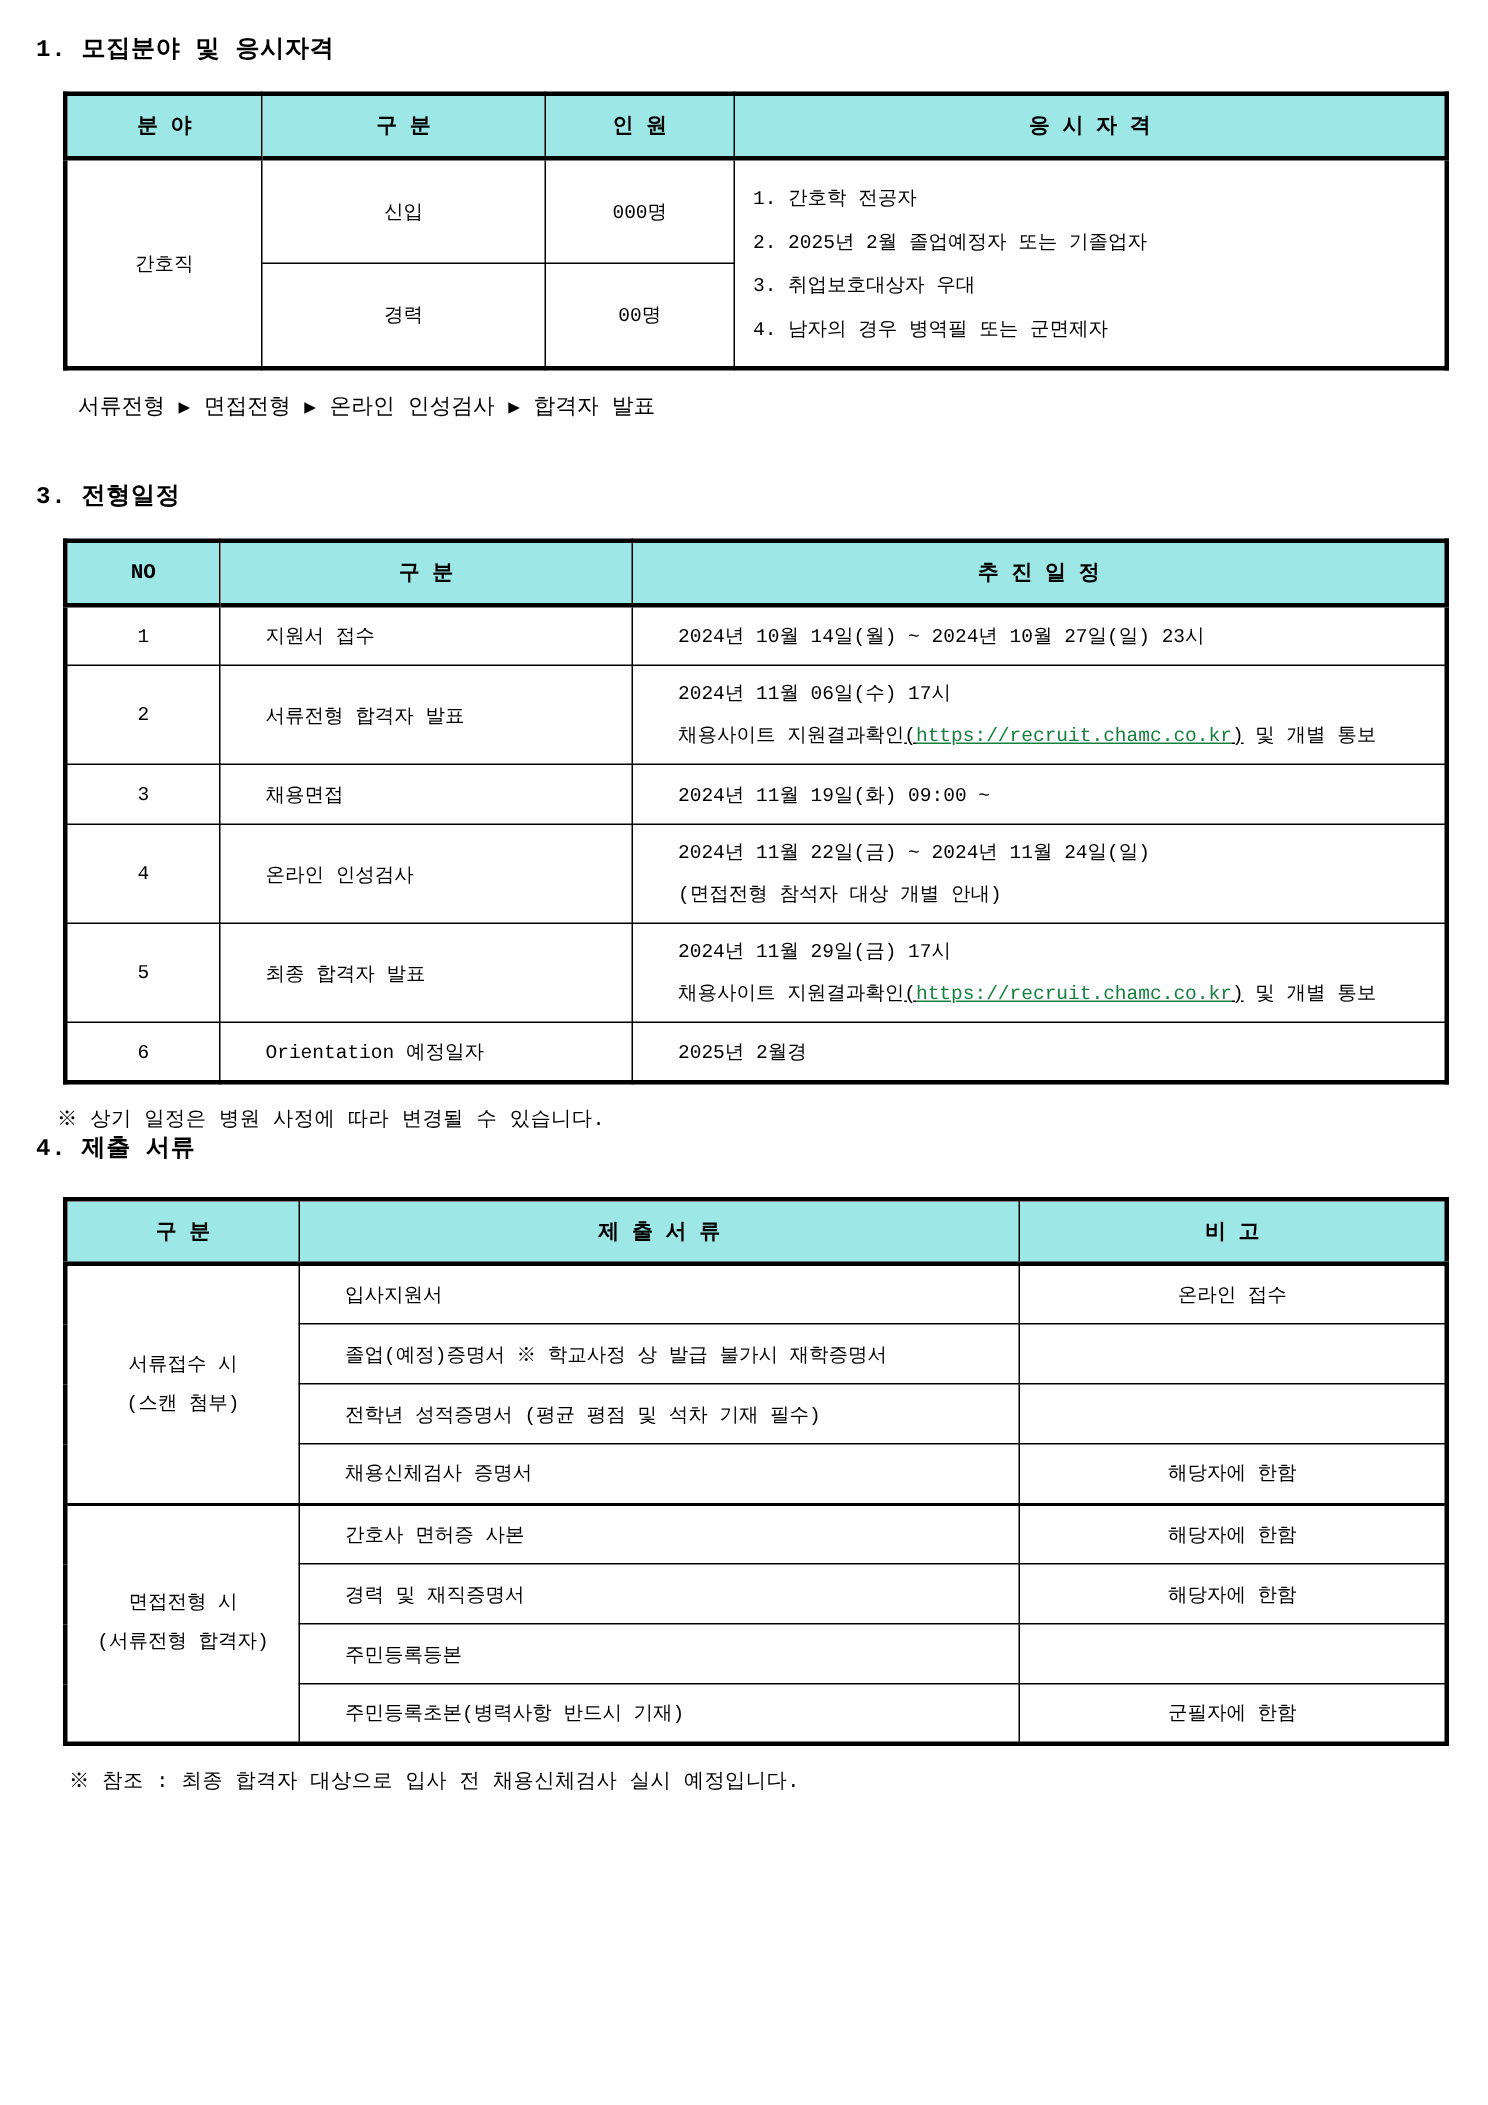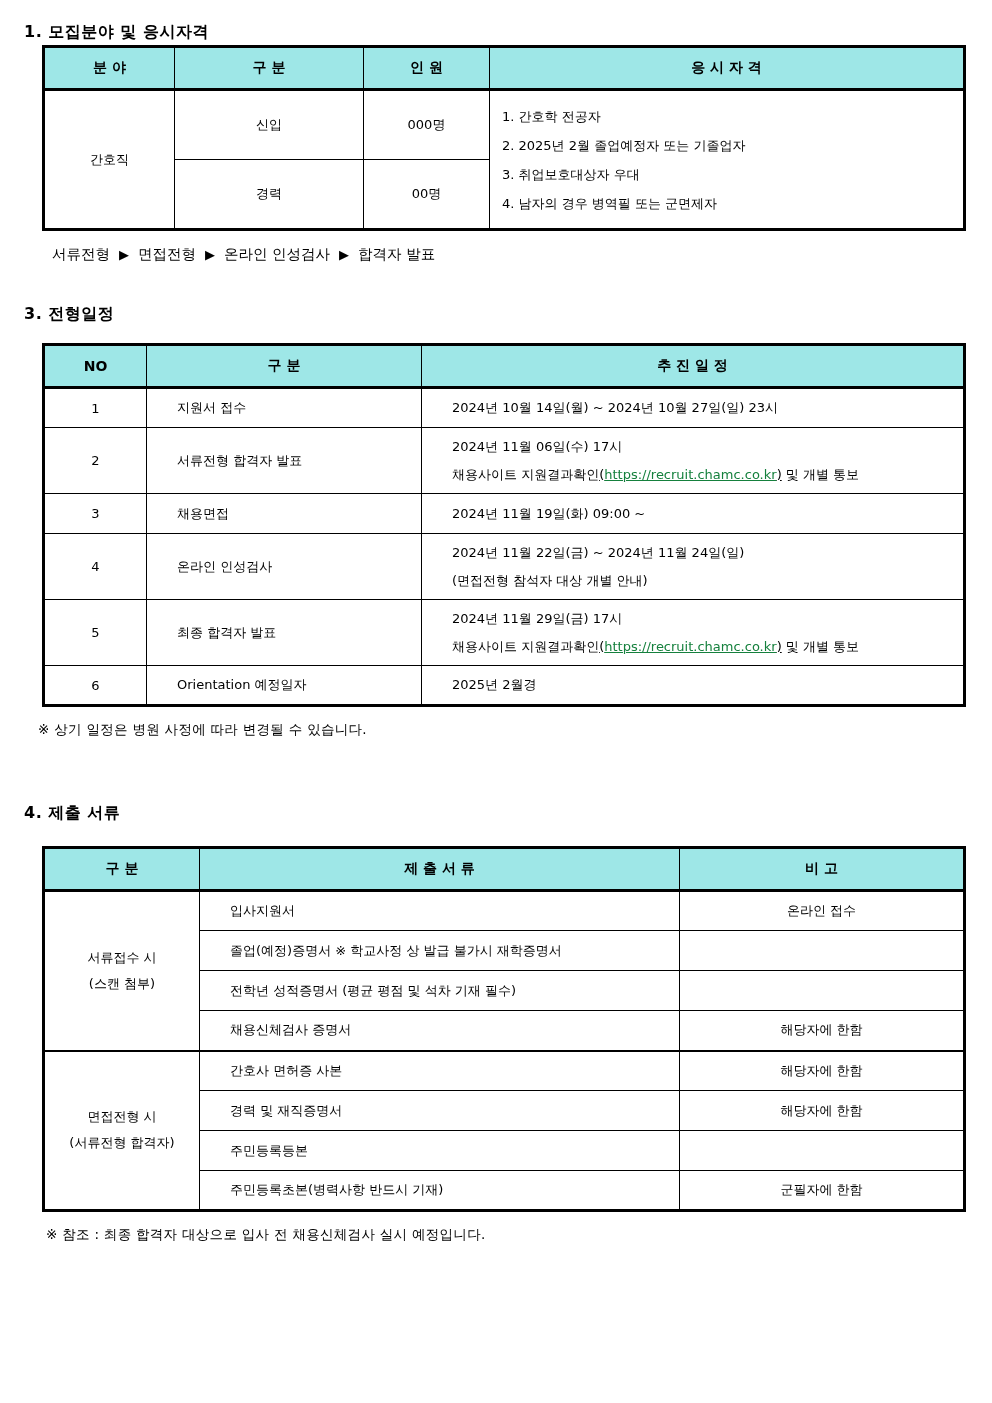--- a/index.html
+++ b/index.html
@@ -3,21 +3,21 @@
 <meta charset="utf-8">
 <style>
   * { box-sizing: border-box; }
   html, body { margin: 0; padding: 0; }
   body {
     width: 992px; height: 1403px;
     background: #ffffff;
     font-family: "DejaVu Sans", "Liberation Sans", sans-serif;
     color: #000000;
   }
-  .page { position: relative; width: 992px; height: 1403px; overflow: hidden; }
+  .page { position: relative; width: 992px; height: 1403px; overflow: hidden; font-family: Liberation Mono, monospace; }
 
   .sec-title {
     margin: 0 0 0 24px;
     font-size: 16px;
     font-weight: bold;
     letter-spacing: 0.5px;
   }
   .mt-first { padding-top: 22px; }
 
   table {
@@ -74,23 +74,23 @@
   }
   .note1 { margin: 14px 0 0 38px; }
   .note2 { margin: 14px 0 0 46px; }
 
   .lnk { color: #15803d; text-decoration: underline; cursor: pointer; }
   .pa  { color: #000000; text-decoration: underline; }
 
   .gap-s2 { margin-top: 38px; }
   .gap-steps-s3 { margin-top: 40px; }
   .gap-s3-table { margin-top: 18px; }
-  .gap-s4 { margin-top: 64px; }
+  .gap-s4 { }
   .gap-s4-table { margin-top: 22px; }
-  .gap-s1-table { margin-top: 2px; }
+  .gap-s1-table { margin-top: 18px; }
 </style>
 </head>
 <body>
 
 <div class="page">
 
   <div class="mt-first">
     <h2 class="sec-title">1. 모집분야 및 응시자격</h2>
   </div>
 

